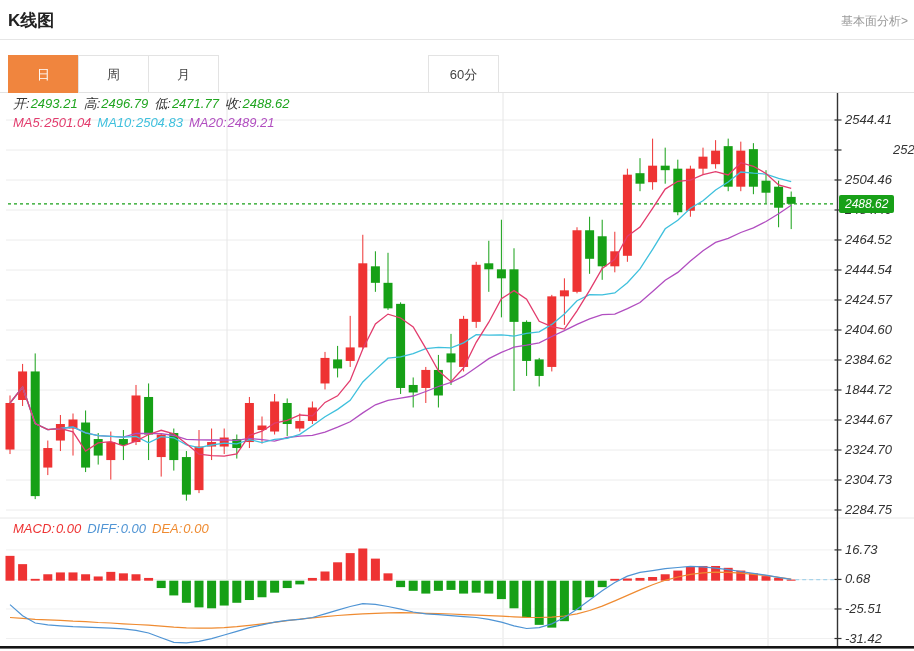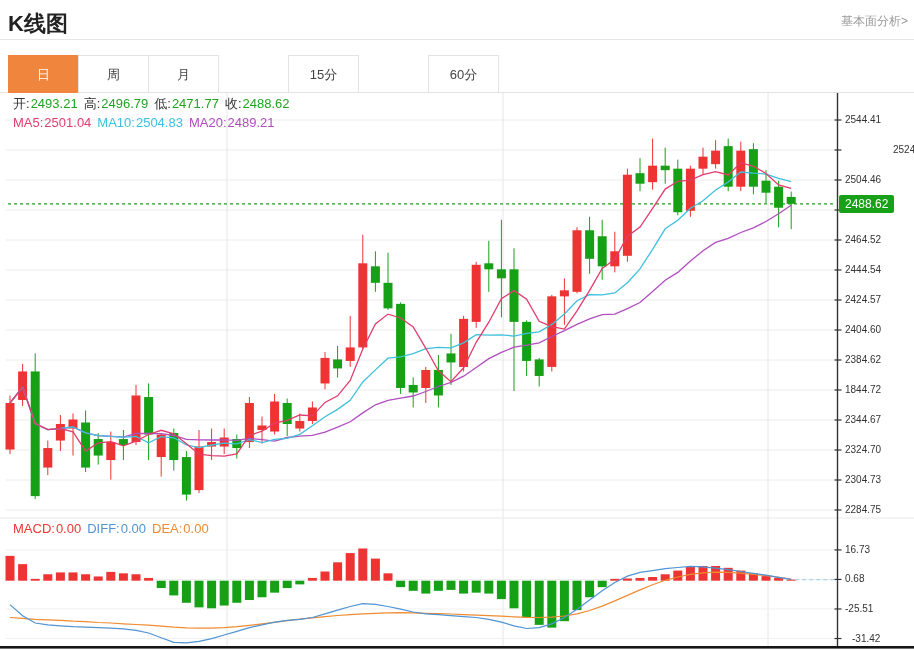--- a/index.html
+++ b/index.html
@@ -1,45 +1,44 @@
 <!DOCTYPE html>
 <html><head>
 <meta charset="utf-8">
 <style>
   html,body{margin:0;padding:0;background:#fff;width:914px;height:651px;overflow:hidden;
     font-family:"Liberation Sans","DejaVu Sans",sans-serif;}
   .app{position:relative;width:914px;height:651px;background:#fff;}
   .header{position:absolute;left:0;top:0;width:914px;height:40px;border-bottom:1px solid #e6e6e6;box-sizing:border-box;}
-  .title{position:absolute;left:8px;top:9px;font-size:22px;font-weight:bold;color:#222;}
+  .title{position:absolute;left:8px;top:9px;font-size:17px;font-weight:bold;color:#222;}
   .fa-link{position:absolute;right:6px;top:13px;font-size:12px;color:#999;cursor:pointer;text-decoration:none;}
   .tabbar{position:absolute;left:0;top:55px;width:914px;height:38px;border-bottom:1px solid #e3e3e3;box-sizing:border-box;}
   .tab{position:absolute;top:0;height:38px;width:71px;line-height:38px;text-align:center;font-size:13px;color:#444;
     background:#fff;border:1px solid #e3e3e3;box-sizing:border-box;cursor:pointer;}
   .tab.sel{color:#fff;border-color:transparent;}
-  .chart{position:absolute;left:0;top:93px;width:914px;height:558px;}
+  .chart{position:absolute;left:0;top:93px;width:914px;height:558px;font-style:italic;}
   .chart svg{position:absolute;left:0;top:0;}
   .legend{position:absolute;left:13px;font-size:13px;white-space:nowrap;}
   .legend span{margin-right:6px;}
   .legend .lab{color:#333;}
-  .axis-label{position:absolute;font-size:10px;color:#333;line-height:12px;}
+  .axis-label{position:absolute;font-size:13px;color:#333;line-height:12px;}
   .price-badge{position:absolute;height:18px;line-height:18px;padding:0 6px;font-size:12px;color:#fff;border-radius:2px;}
 </style>
 </head>
 <body>
 
 <div class="app">
   <div class="header">
     <div class="title">K线图</div>
     <a class="fa-link">基本面分析&gt;</a>
   </div>
   <div class="tabbar">
       <div class="tab sel" style="left: 8px; background: rgb(240, 133, 62);">日</div>
       <div class="tab" style="left: 78px;">周</div>
       <div class="tab" style="left: 148px;">月</div>
-      <div class="tab" style="left: 288px;">15分</div>
       <div class="tab" style="left: 428px;">60分</div>
     </div>
   <div class="chart">
     <svg id="csvg" width="914" height="558" viewBox="0 0 914 558">
         <line x1="6" y1="27" x2="836" y2="27" stroke="#ececec" stroke-width="1"></line>
         <line x1="6" y1="57" x2="836" y2="57" stroke="#ececec" stroke-width="1"></line>
         <line x1="6" y1="87" x2="836" y2="87" stroke="#ececec" stroke-width="1"></line>
         <line x1="6" y1="117" x2="836" y2="117" stroke="#ececec" stroke-width="1"></line>
         <line x1="6" y1="147" x2="836" y2="147" stroke="#ececec" stroke-width="1"></line>
         <line x1="6" y1="177" x2="836" y2="177" stroke="#ececec" stroke-width="1"></line>
@@ -297,16 +296,16 @@
       <span class="axis-label" style="left: 845px; top: 231px;">2404.60</span>
       <span class="axis-label" style="left: 845px; top: 261px;">2384.62</span>
       <span class="axis-label" style="left: 845px; top: 291px;">1844.72</span>
       <span class="axis-label" style="left: 845px; top: 321px;">2344.67</span>
       <span class="axis-label" style="left: 845px; top: 351px;">2324.70</span>
       <span class="axis-label" style="left: 845px; top: 381px;">2304.73</span>
       <span class="axis-label" style="left: 845px; top: 411px;">2284.75</span>
       <span class="axis-label" style="left: 845px; top: 450.917px;">16.73</span>
       <span class="axis-label" style="left: 845px; top: 480.449px;">0.68</span>
       <span class="axis-label" style="left: 845px; top: 509.981px;">-25.51</span>
-      <span class="axis-label" style="left: 845px; top: 539.513px; margin-left: 7px;">-31.42</span>
+      <span class="axis-label" style="left: 845px; top: 539.513px;">-31.42</span>
       <div class="price-badge" id="badge" style="background: rgb(24, 160, 24); left: 839px; top: 101.795px;">2488.62</div>
     </div>
 </div>
 
 </body></html>

